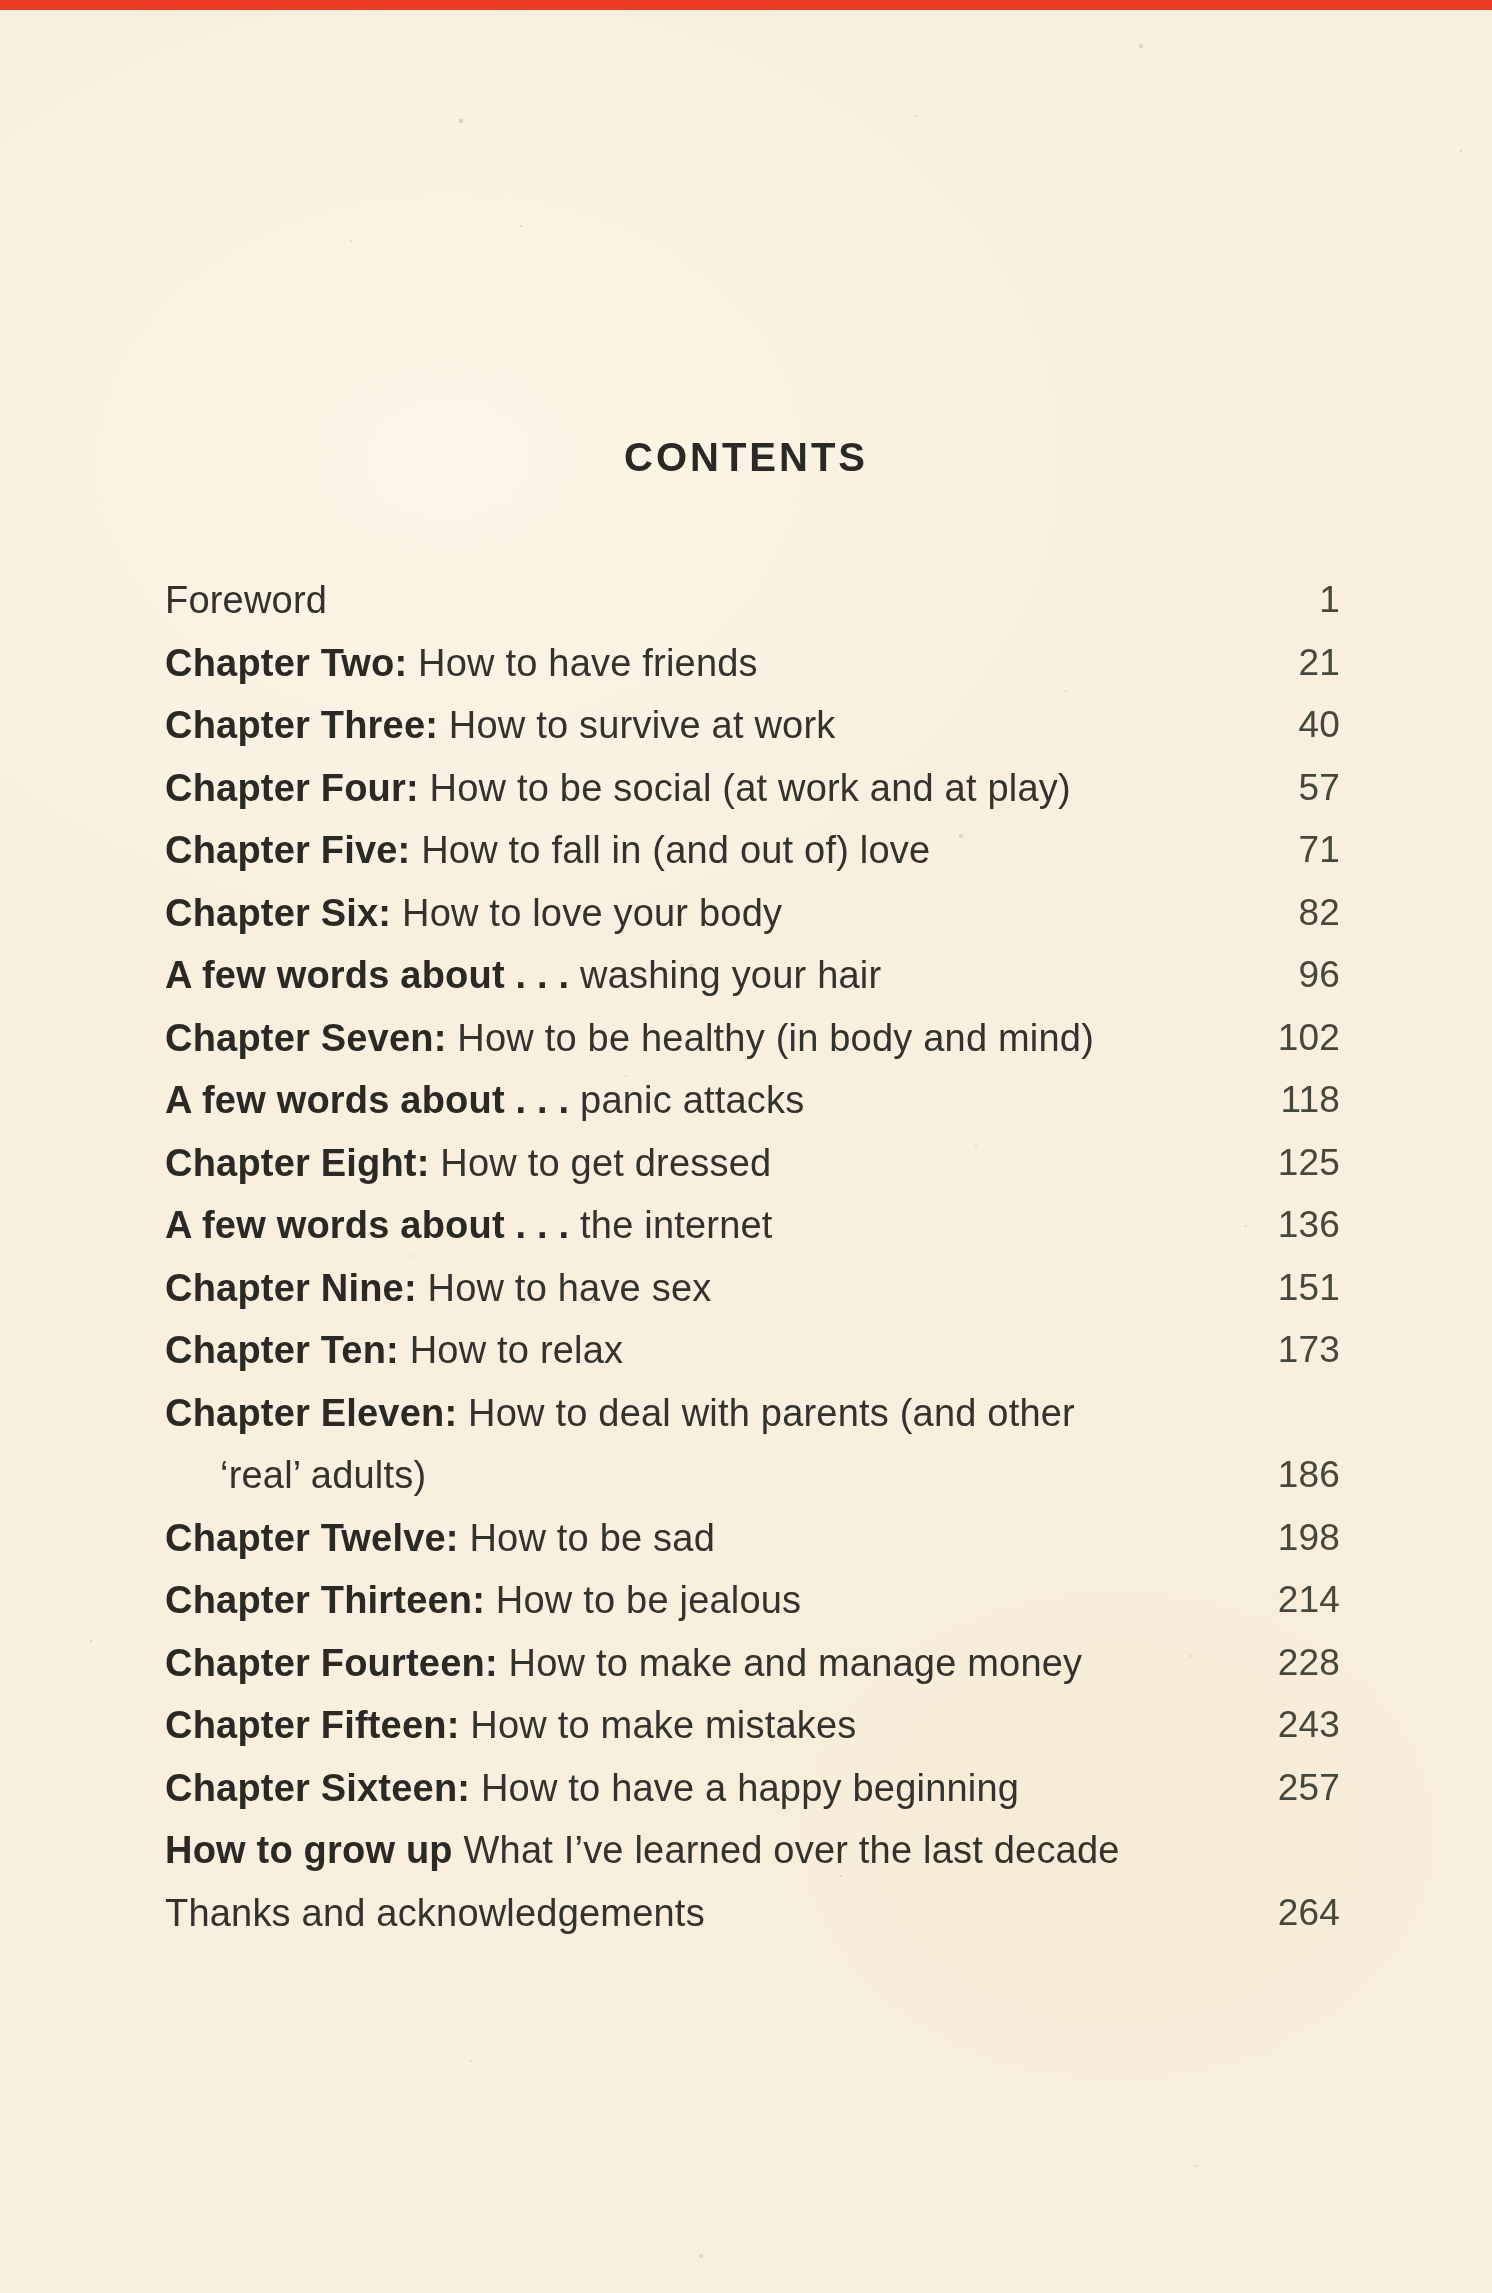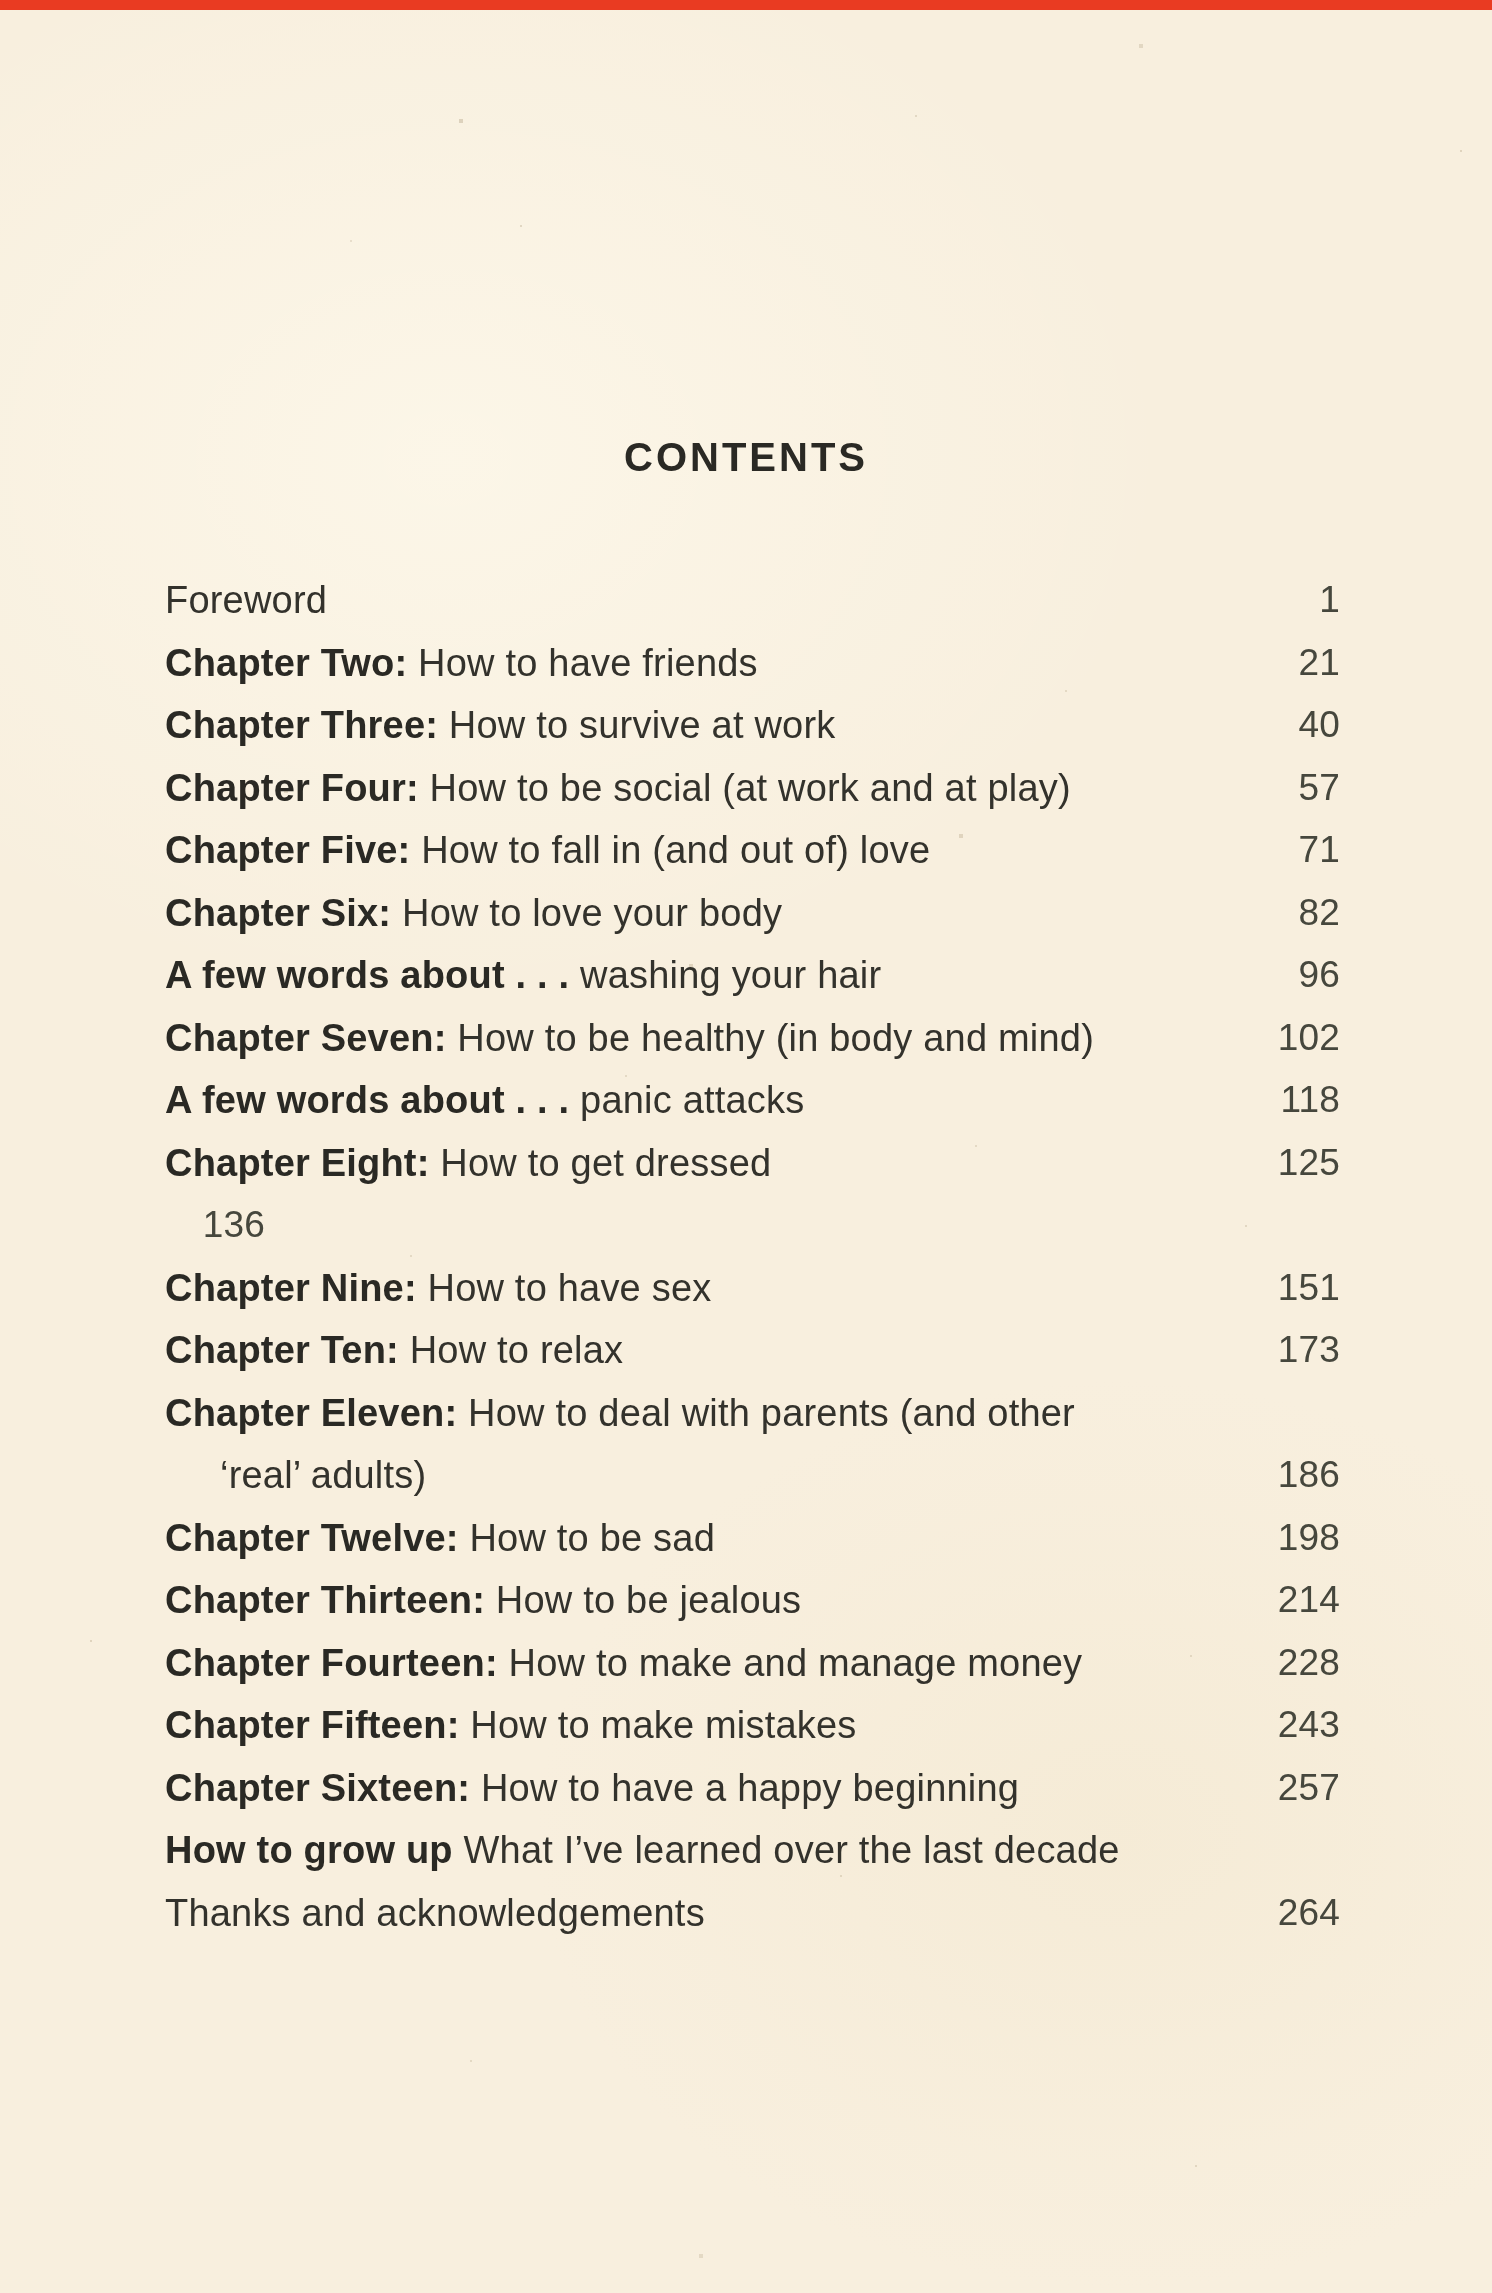--- a/index.html
+++ b/index.html
@@ -150,20 +150,21 @@
       </div>
       <div class="toc-row">
         <span class="label"><span class="b">A few words about . . .</span><span class="r"> panic attacks</span></span>
         <span class="pagenum">118</span>
       </div>
       <div class="toc-row">
         <span class="label"><span class="b">Chapter Eight:</span><span class="r"> How to get dressed</span></span>
         <span class="pagenum">125</span>
       </div>
       <div class="toc-row">
+        <span class="label"><span class="b">A few words about . . .</span><span class="r"> the internet</span></span>
         <span class="pagenum">136</span>
       </div>
       <div class="toc-row">
         <span class="label"><span class="b">Chapter Nine:</span><span class="r"> How to have sex</span></span>
         <span class="pagenum">151</span>
       </div>
       <div class="toc-row">
         <span class="label"><span class="b">Chapter Ten:</span><span class="r"> How to relax</span></span>
         <span class="pagenum">173</span>
       </div>

